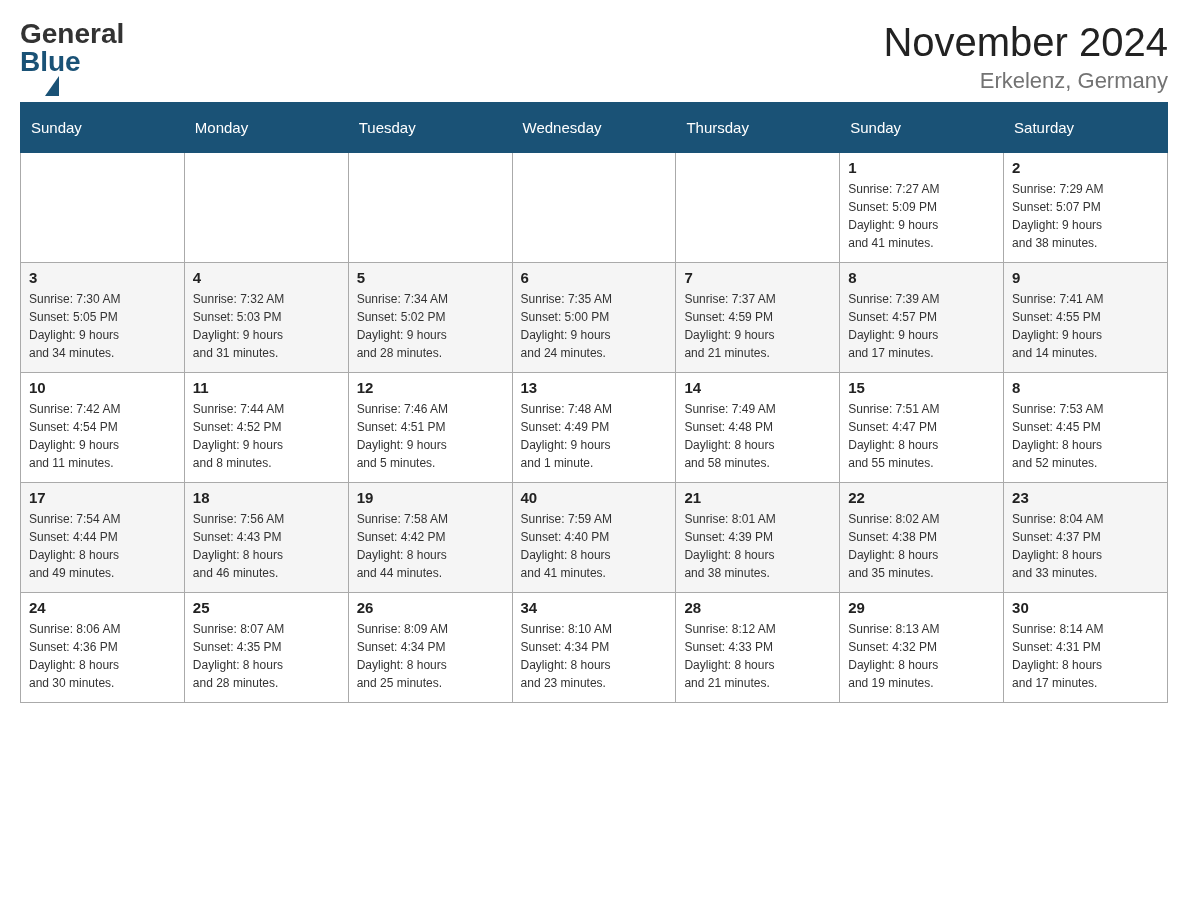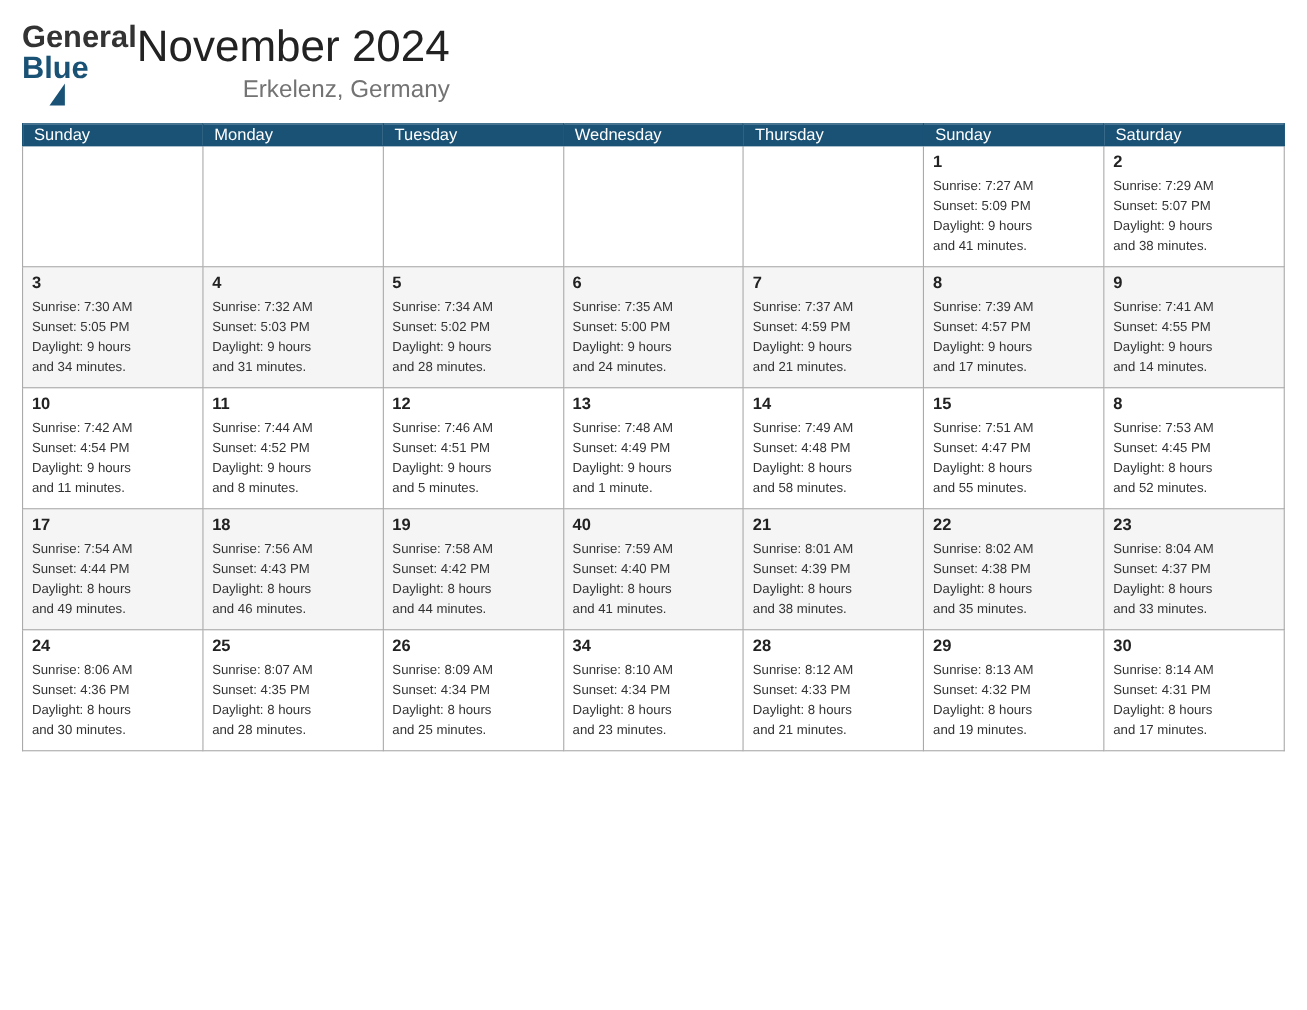--- a/index.html
+++ b/index.html
@@ -5,23 +5,23 @@
     * { margin: 0; padding: 0; box-sizing: border-box; }
     body {
       font-family: Arial, sans-serif;
       background: #fff;
       width: 1188px;
       min-height: 918px;
       padding: 20px;
     }
     .header {
       display: flex;
-      justify-content: flex-start;
+      justify-content: space-between;
       align-items: flex-start;
-      margin-bottom: 14px;
+      margin-bottom: 4px;
     }
     .logo {
       display: flex;
       flex-direction: column;
       align-items: flex-start;
     }
     .logo-general {
       font-size: 28px;
       font-weight: bold;
       color: #333;
@@ -58,21 +58,21 @@
       margin-top: 4px;
     }
     .calendar {
       width: 100%;
       border-collapse: collapse;
       border: 1px solid #999;
     }
     .calendar th {
       background: #1a5276;
       color: #fff;
-      padding: 1px 10px;
+      padding: 16px 10px;
       font-size: 15px;
       font-weight: normal;
       text-align: left;
       border: 1px solid #1a5276;
     }
     .calendar td {
       border: 1px solid #aaa;
       vertical-align: top;
       padding: 6px 8px;
       width: 14.28%;

